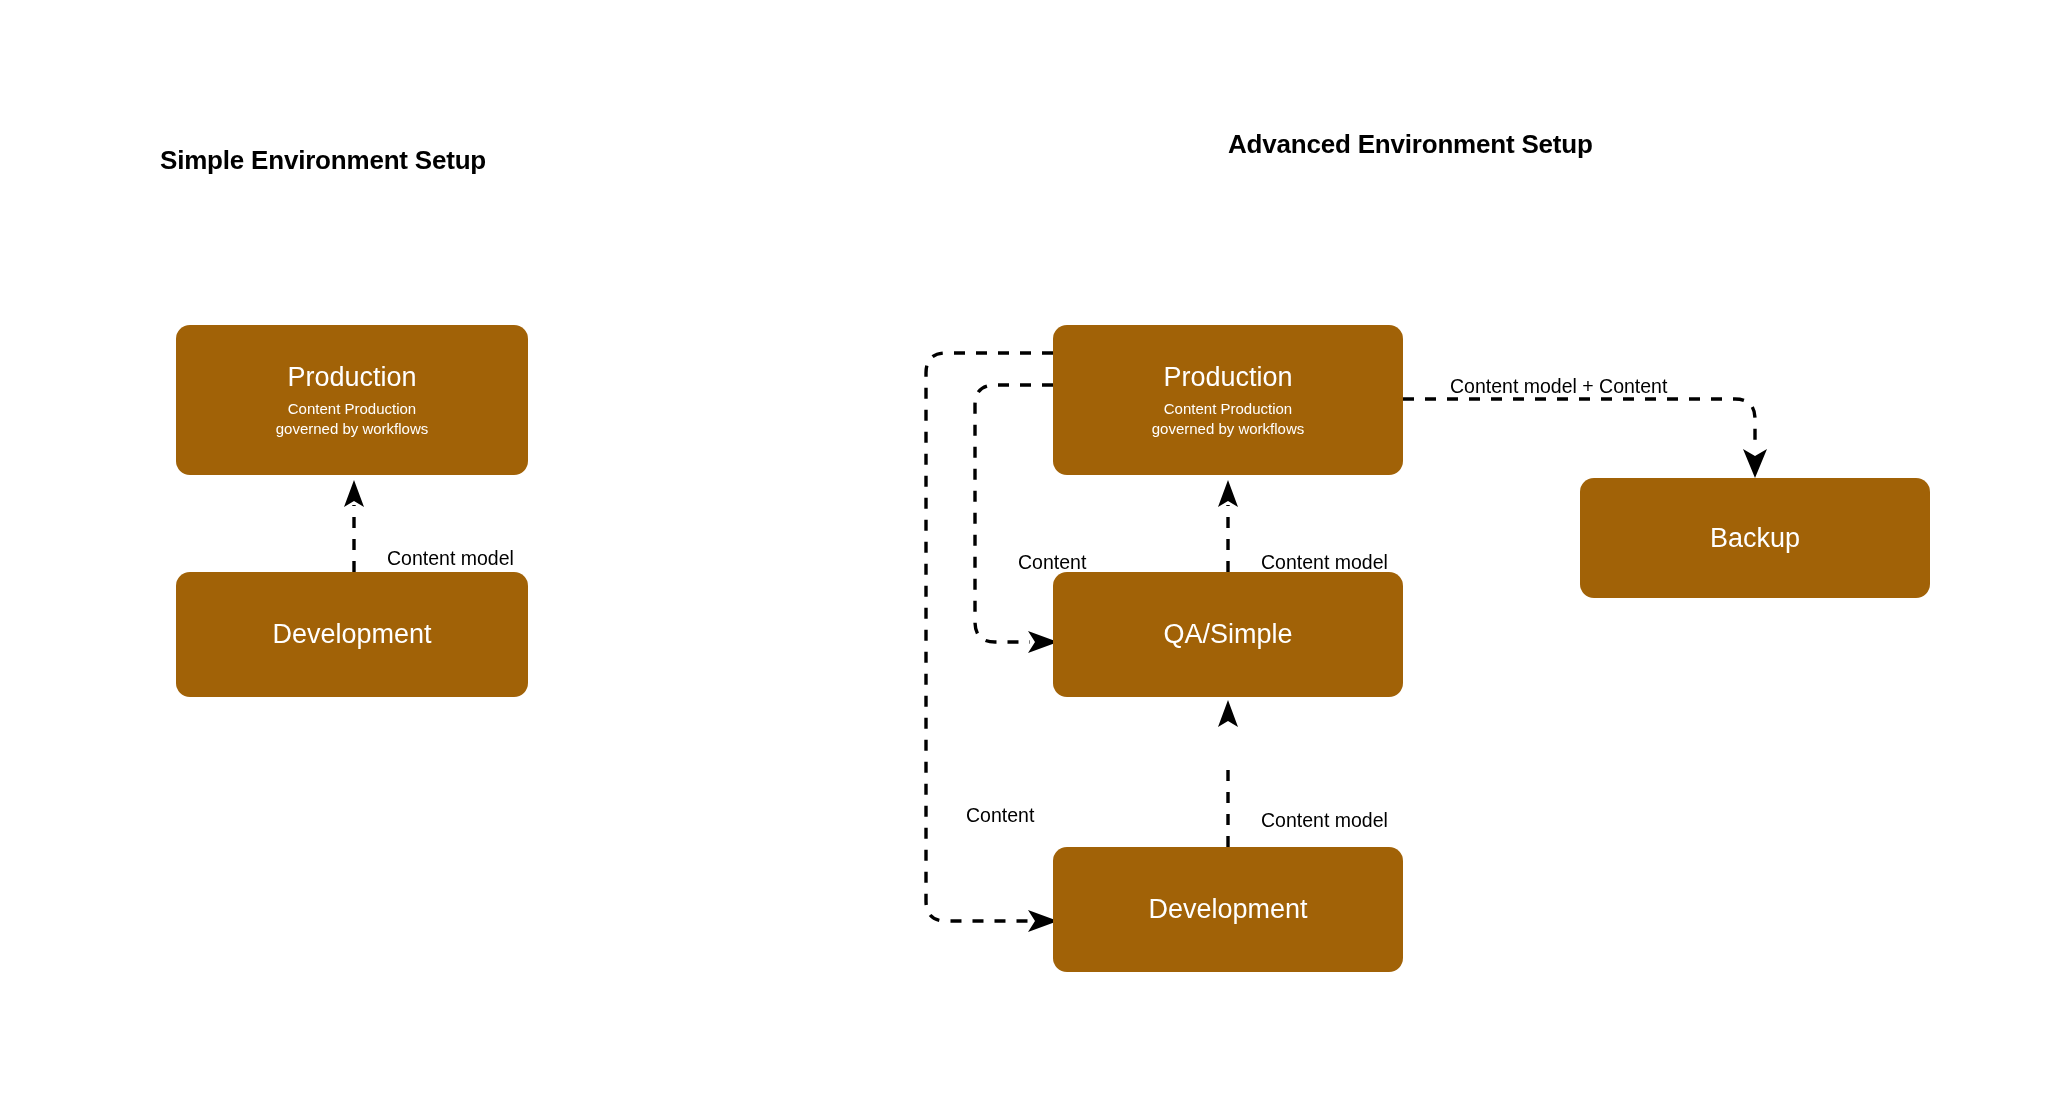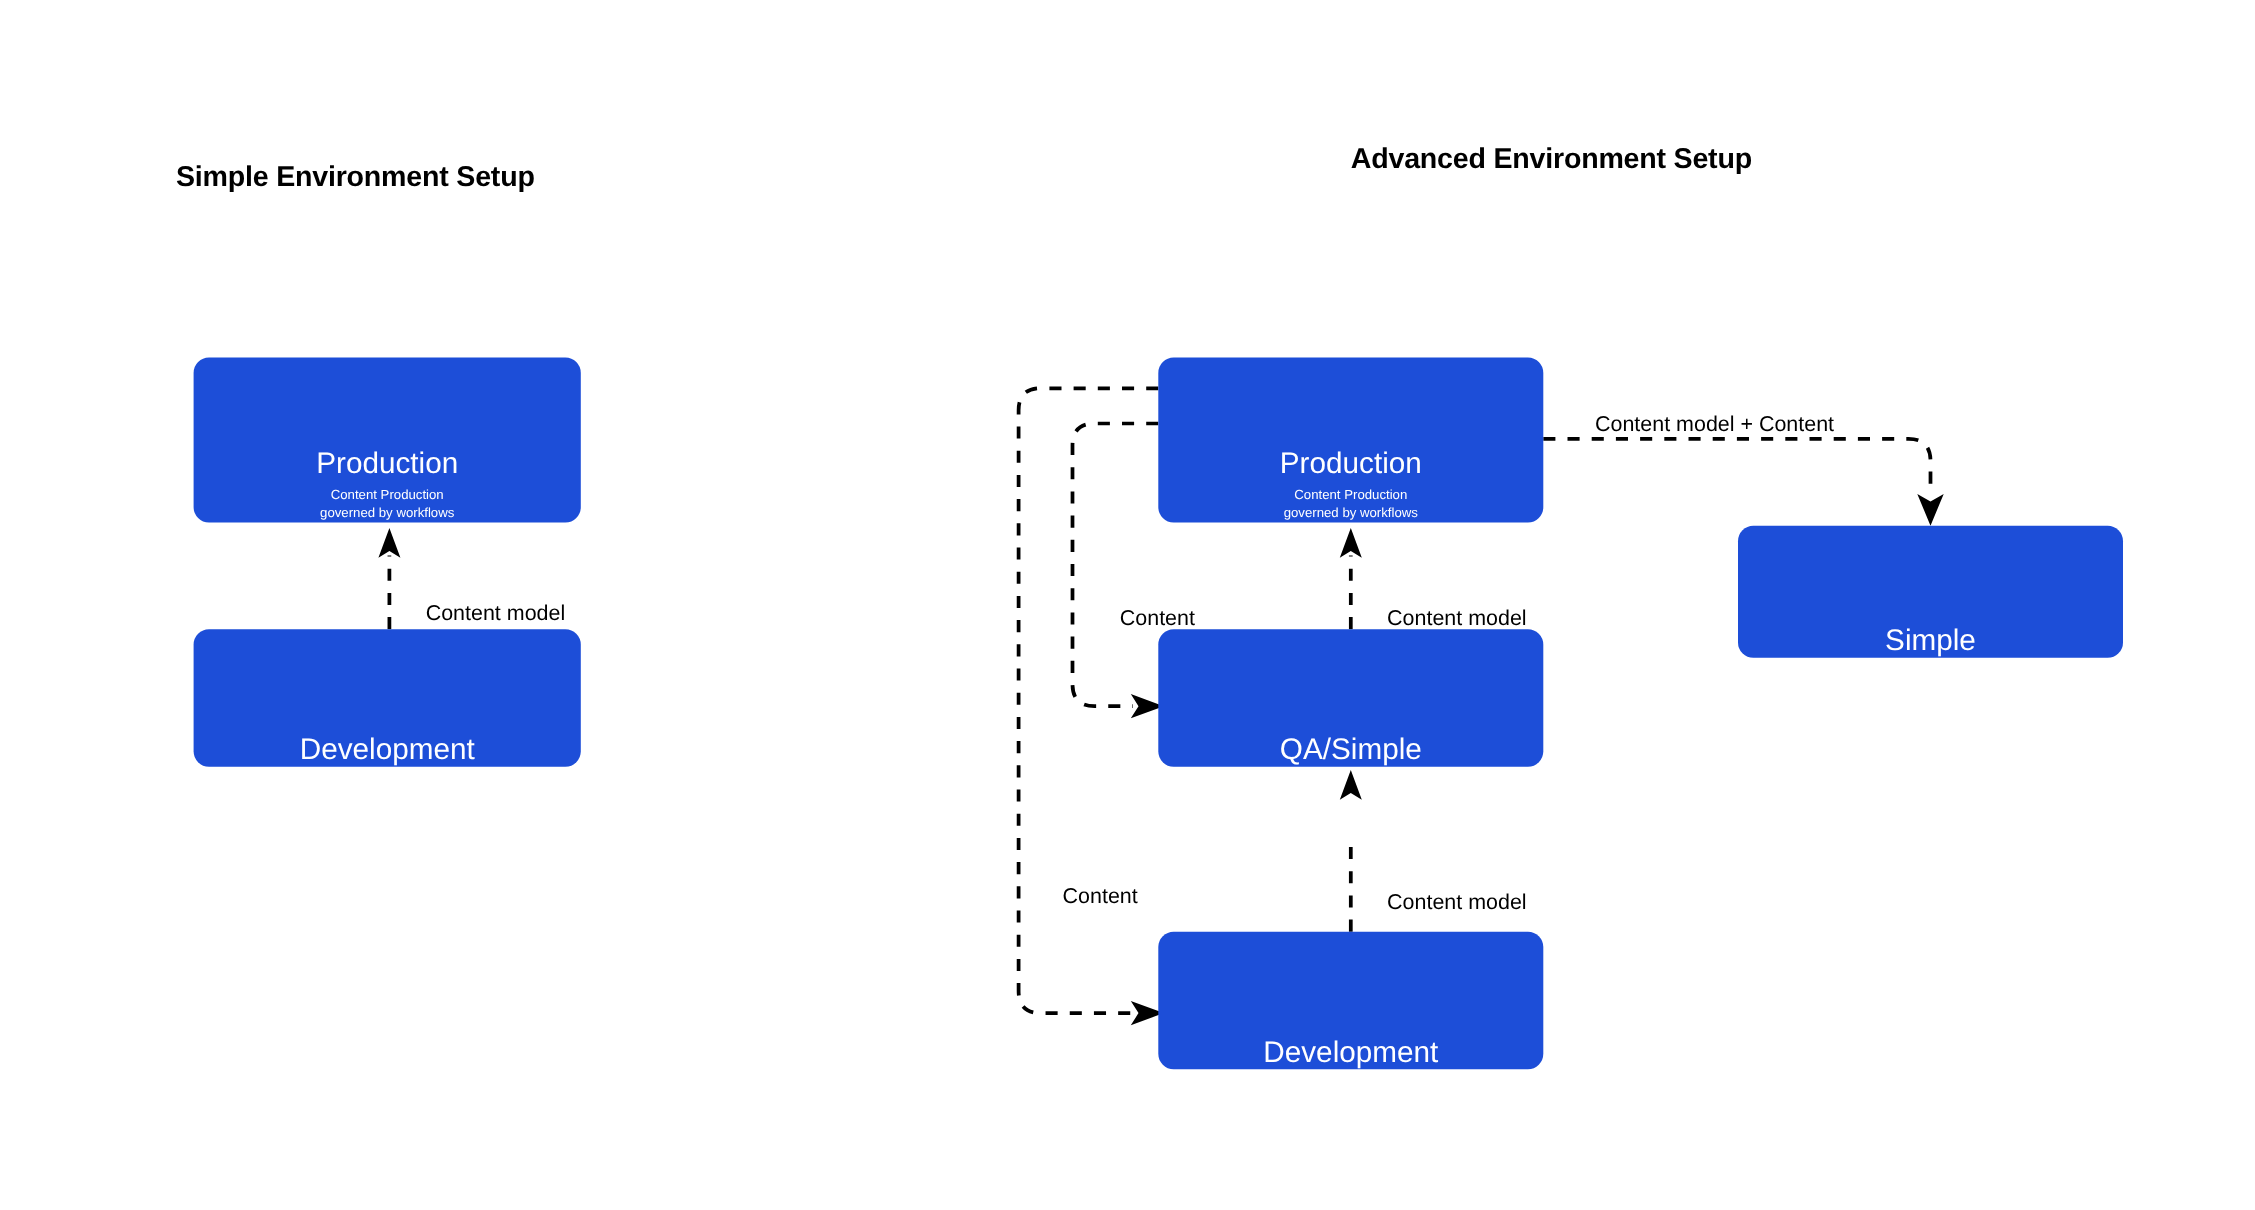--- a/index.html
+++ b/index.html
@@ -33,38 +33,38 @@
   .diagram-title {
     position: absolute;
     font-size: 26px;
     font-weight: bold;
     color: #000000;
     white-space: nowrap;
     letter-spacing: -0.2px;
   }
   .node {
     position: absolute;
-    background: #1d4ed8;
+    background: #a16207;
     border-radius: 14px;
     display: flex;
     flex-direction: column;
     align-items: center;
-    justify-content: flex-end;
+    justify-content: center;
     color: #ffffff;
     text-align: center;
     box-sizing: border-box;
   }
   .node-title {
     font-size: 27px;
     font-weight: normal;
     line-height: 1.2;
     color: #ffffff;
   }
   .node-sub {
-    font-size: 12px;
+    font-size: 15px;
     font-weight: normal;
     line-height: 1.32;
     margin-top: 6px;
     color: #ffffff;
     white-space: pre-line;
   }
   .edge-label {
     position: absolute;
     font-size: 19.5px;
     color: #000000;
@@ -153,16 +153,16 @@
 
   <div class="edge-label" style="left:1261px; top:774px;">Content model</div>
 
   <div class="node" style="left:1053px; top:847px; width:350px; height:125px;">
     <div class="node-title">Development</div>
   </div>
 
   <div class="edge-label" style="left:1450px; top:340px;">Content model + Content</div>
 
   <div class="node" style="left:1580px; top:478px; width:350px; height:120px;">
-    <div class="node-title">Simple</div>
+    <div class="node-title">Backup</div>
   </div>
 
 </div>
 
 </body></html>

